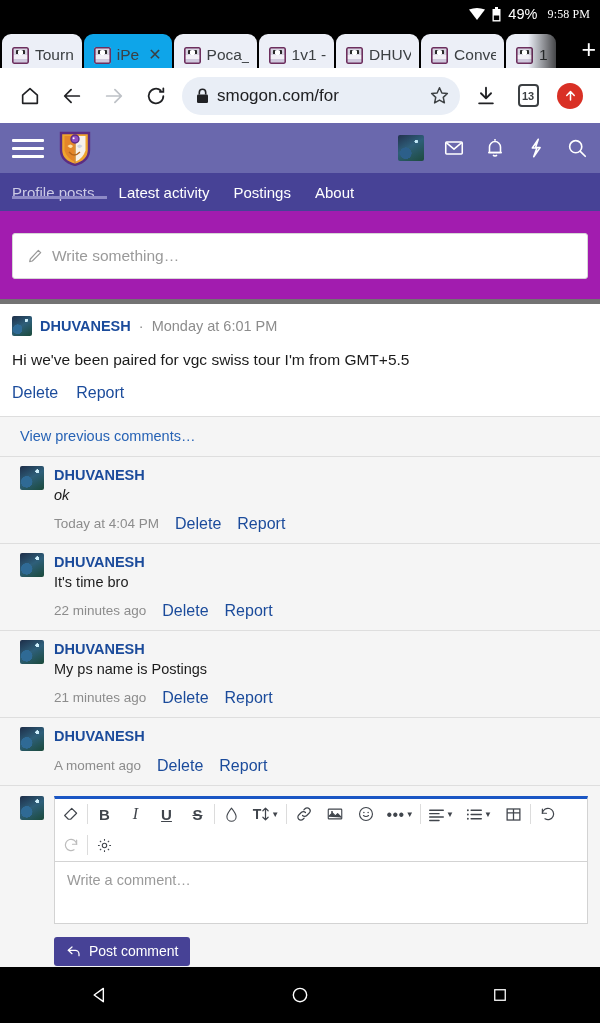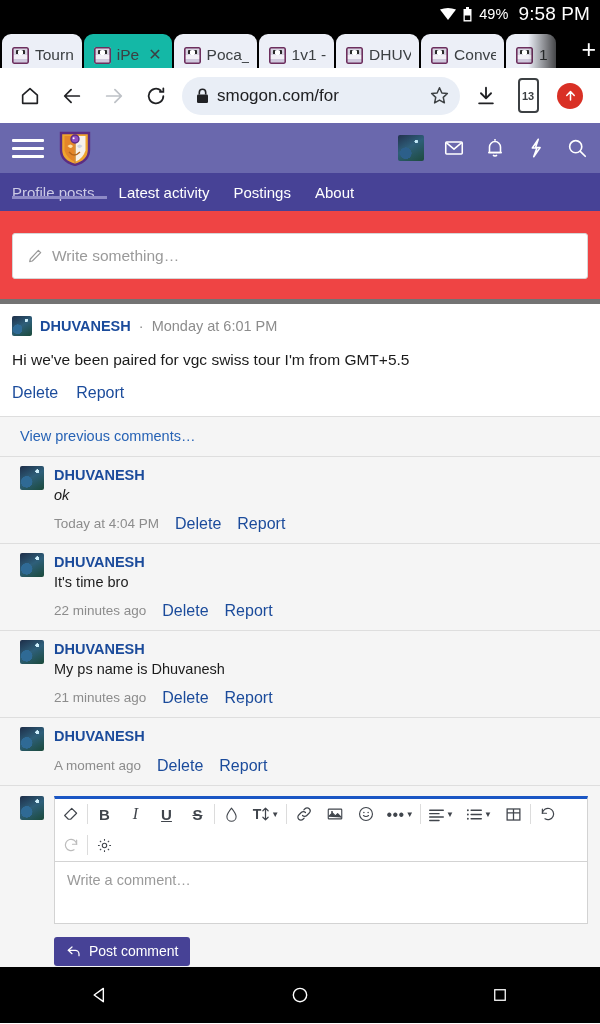--- a/index.html
+++ b/index.html
@@ -13,38 +13,38 @@
   
   .status-bar {
     height: 28px; background: #000; color: #fff;
     display: flex; align-items: center; justify-content: flex-end;
     padding: 0 10px; gap: 7px;
     font-size: 14px; font-weight: 400;
   }
   .sb-wifi { width: 16px; height: 14px; display:block; }
   .sb-batt { width: 9px; height: 15px; display:block; }
   .sb-pct { font-size: 14.5px; letter-spacing: .1px; }
-  .sb-time { font-size: 19px; letter-spacing: .1px; margin-left: 3px;}
+  .sb-time { font-size: 12px; letter-spacing: .1px; margin-left: 3px; font-family: Liberation Serif, serif;}
 
   
   .tabstrip {
     height: 40px; background: #000; position: relative;
     display: flex; align-items: flex-end; overflow: hidden;
   }
   .tab {
     height: 34px; display: flex; align-items: center; gap: 6px;
     padding: 8px 8px 0 10px;
     border-radius: 9px 9px 0 0;
     background: #eceff7;
     margin-right: 2px;
     position: relative;
     min-width: 0;
     flex: 0 0 auto;
   }
-  .tab.active { background: #14b8a6; }
+  .tab.active { background: #0ea5e9; }
   .tab-favicon {
     width: 17px; height: 17px; flex: 0 0 17px;
     border-radius: 2px;
     background:
       radial-gradient(circle at 50% 34%, #ffffff 0 17%, rgba(0,0,0,0) 18%),
       radial-gradient(circle at 32% 30%, #2b2b2b 0 11%, rgba(0,0,0,0) 12%),
       radial-gradient(circle at 68% 30%, #2b2b2b 0 11%, rgba(0,0,0,0) 12%),
       linear-gradient(#d8d4e2 0 46%, #f2eff6 46% 70%, #cfc8dc 70% 100%),
       #7a3f6e;
     box-shadow: inset 0 0 0 1.6px #6d2f5e;
@@ -81,21 +81,21 @@
     flex: 1 1 auto; height: 38px; min-width: 0;
     background: #e9eef6; border-radius: 19px;
     display: flex; align-items: center; gap: 8px;
     padding: 0 10px 0 14px; margin: 0 4px;
   }
   .url-text {
     font-size: 17px; color: #202124;
     white-space: nowrap; overflow: hidden; flex: 1 1 auto;
   }
   .tabcount {
-    width: 21px; height: 35px; border: 2px solid #3c4043;
+    width: 21px; height: 23px; border: 2px solid #3c4043;
     border-radius: 4px; display: flex; align-items: center;
     justify-content: center; font-size: 11px; font-weight: bold;
     color: #3c4043;
   }
   .profile-dot {
     width: 26px; height: 26px; border-radius: 50%;
     background: #d93025; display: flex;
     align-items: center; justify-content: center;
   }
 
@@ -128,21 +128,21 @@
   }
   .subnav-item:first-child { padding-left: 0; }
   .subnav-item.active { color: #cdcbe5; }
   .subnav-item.active::after {
     content: ""; position: absolute; left: 0; right: 0; bottom: 0;
     height: 3px; background: #8e8ac6;
   }
 
   
   .page {
-    background: #ef4444; padding: 0;
+    background: #a21caf; padding: 0;
     height: 756px; overflow: hidden;
   }
   .writebox-wrap { padding: 22px 12px 20px; }
   .writebox {
     height: 46px; border: 1px solid #d6d6d6; border-radius: 3px;
     background: #fff; display: flex; align-items: center;
     padding: 0 14px; gap: 9px;
   }
   .writebox-text { font-size: 15.5px; color: #9a9a9a; }
 
@@ -452,21 +452,21 @@
           <span class="lnk">Delete</span>
           <span class="lnk">Report</span>
         </div>
       </div>
     </div>
 
     <div class="comment">
       <span class="av lg"></span>
       <div class="comment-col">
         <span class="uname">DHUVANESH</span>
-        <div class="comment-text">My ps name is Dhuvanesh</div>
+        <div class="comment-text">My ps name is Postings</div>
         <div class="comment-foot">
           <span class="comment-time">21 minutes ago</span>
           <span class="lnk">Delete</span>
           <span class="lnk">Report</span>
         </div>
       </div>
     </div>
 
     <div class="comment">
       <span class="av lg"></span>

